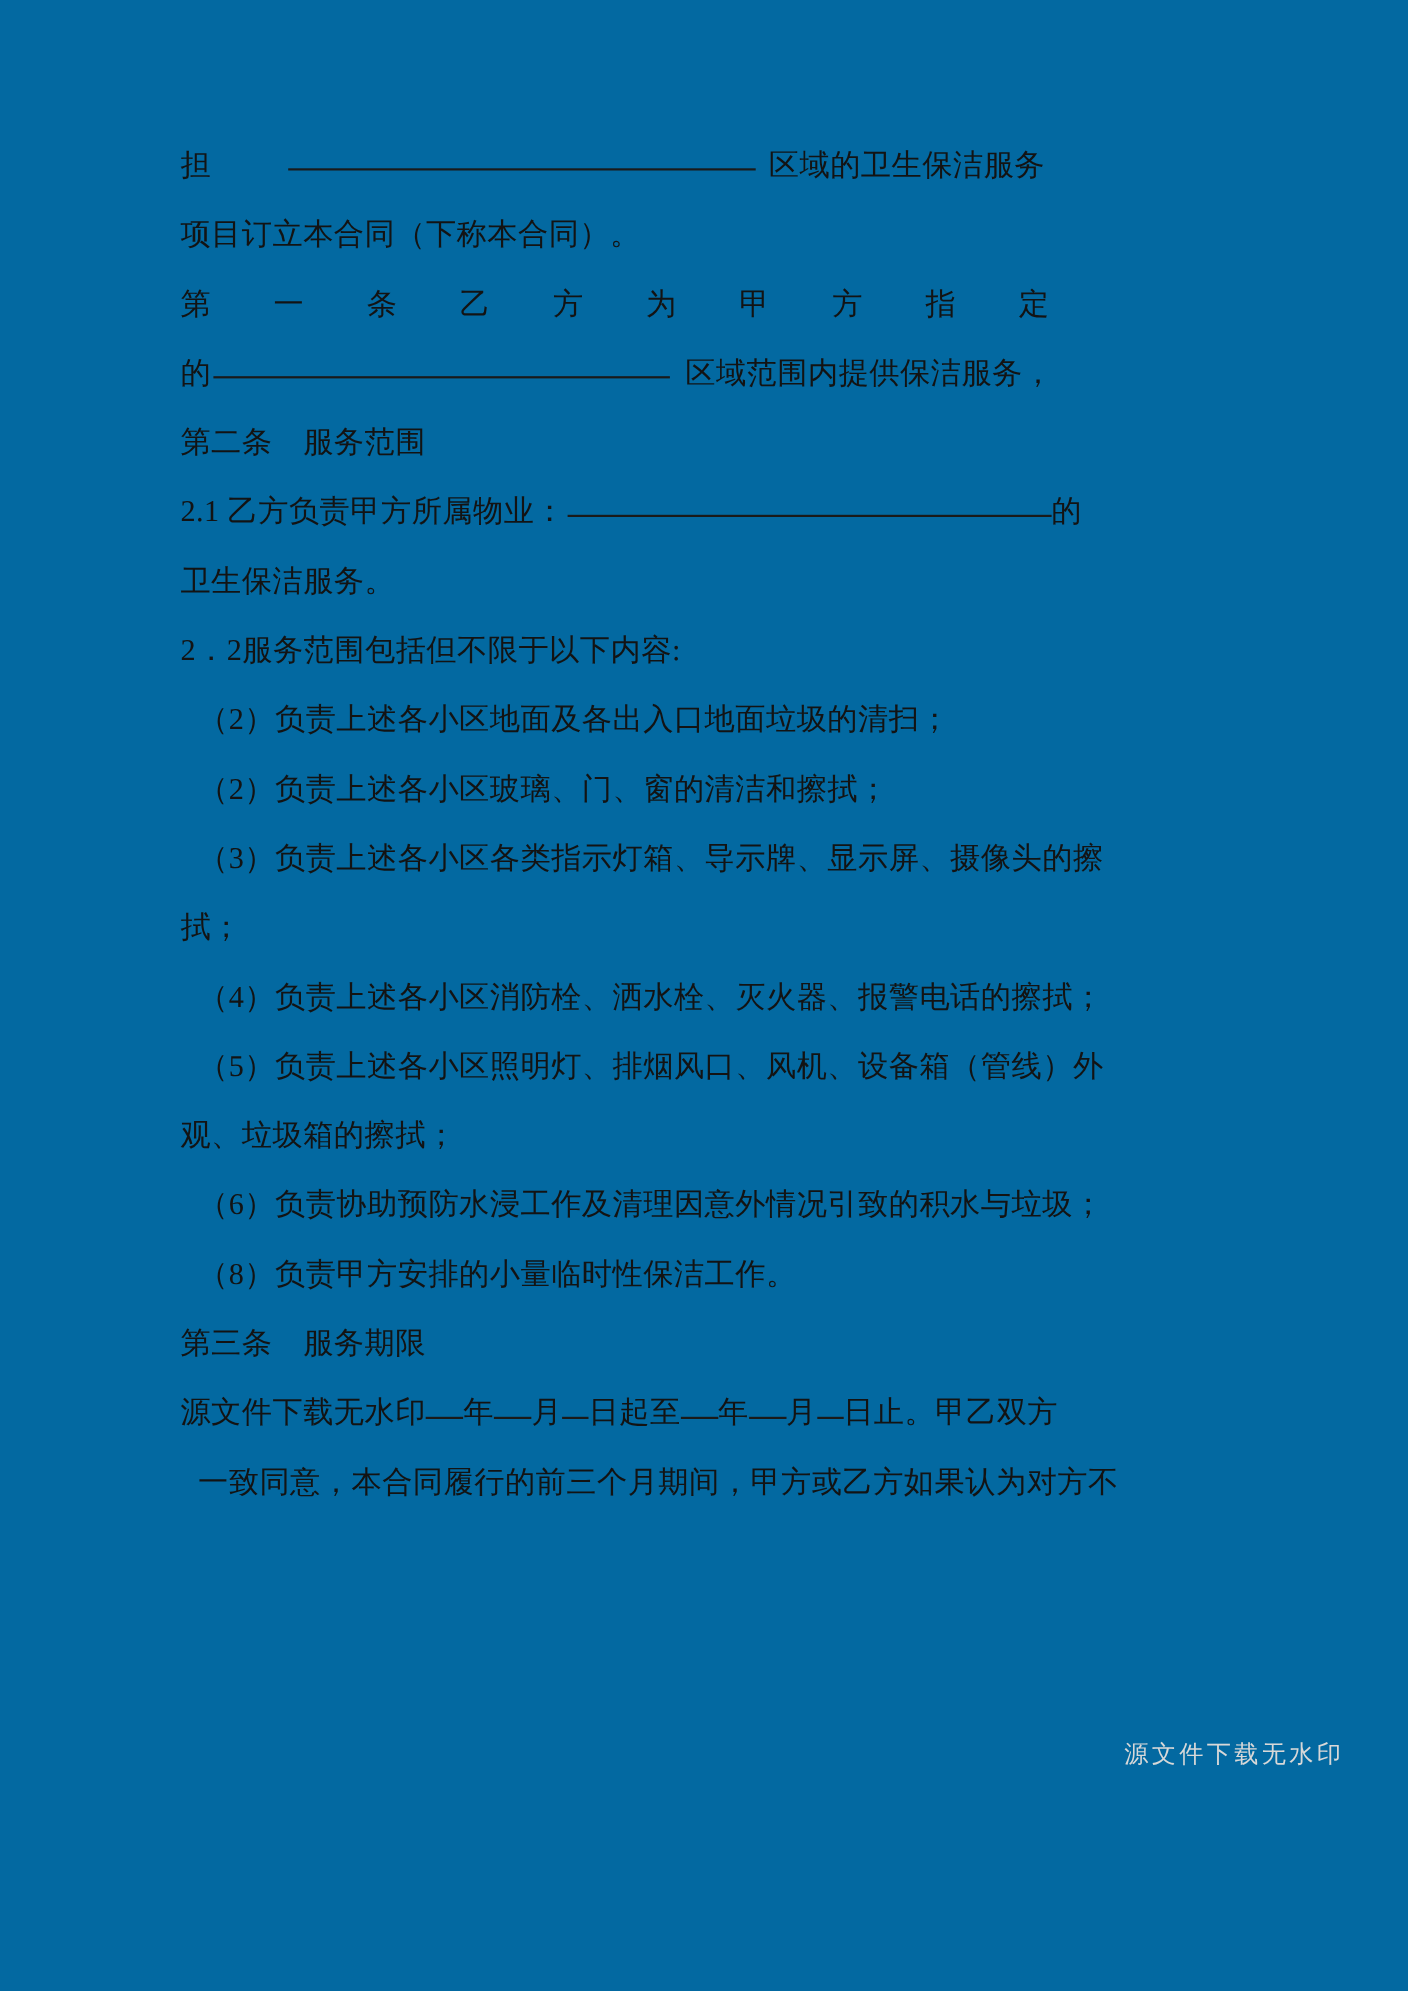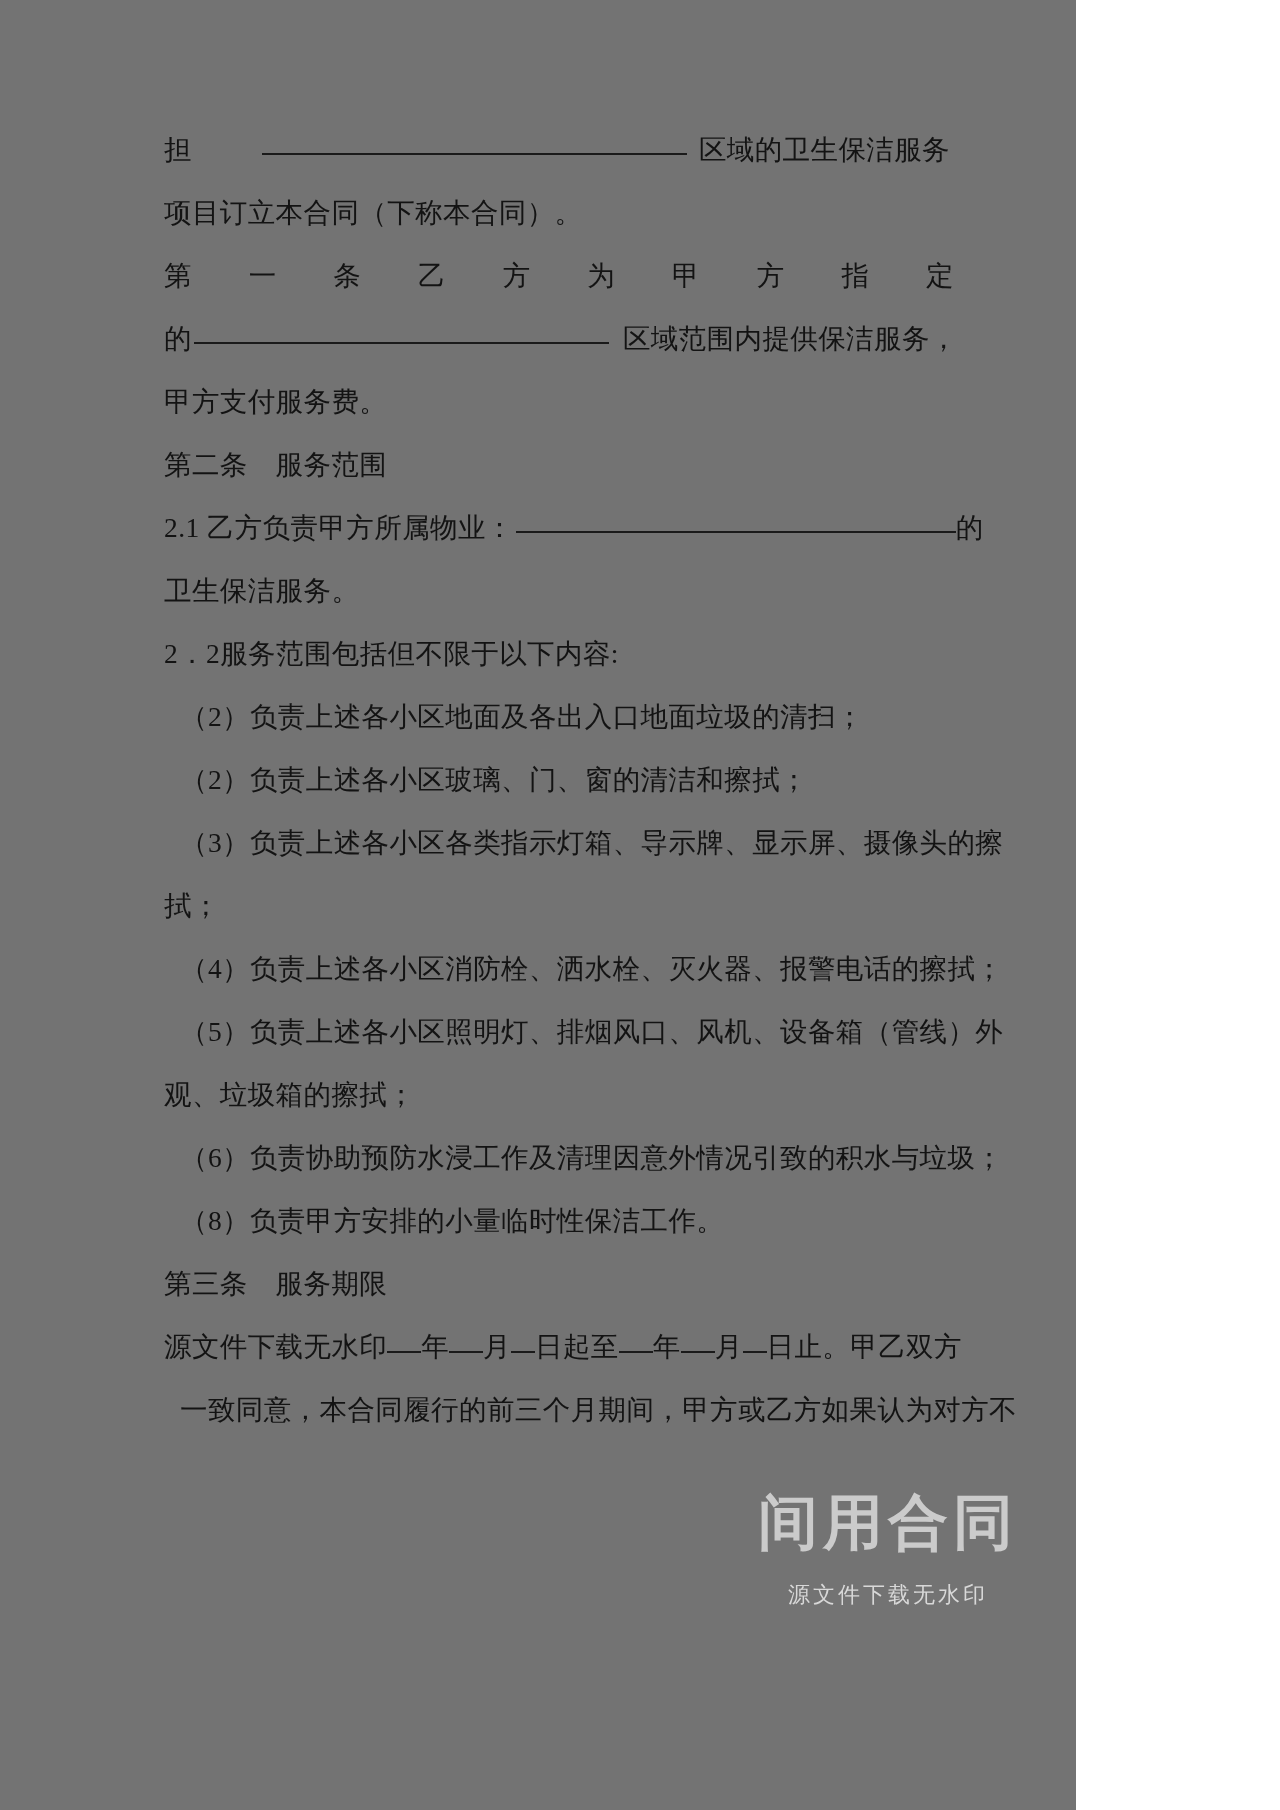--- a/index.html
+++ b/index.html
@@ -6,23 +6,23 @@
   html, body {
     margin: 0;
     padding: 0;
     background: #ffffff;
   }
   body {
     font-family: "Liberation Serif", "DejaVu Serif", serif;
   }
   .page {
     position: relative;
-    width: 1076px;
+    width: 1280px;
     height: 1810px;
-    background: #737373;
+    background: #0369a1;
     overflow: hidden;
   }
   .doc-body {
     position: absolute;
     left: 164px;
     top: 118px;
     width: 790px;
   }
   .para {
     font-size: 27.5px;
@@ -112,23 +112,20 @@
       <span>甲</span>
       <span>方</span>
       <span>指</span>
       <span>定</span>
     </div>
 
     <div class="para">
       <span>的</span><span class="blank-line bl-2"></span><span>区域范围内提供保洁服务，</span>
     </div>
 
-    <div class="para">
-      <span>甲方支付服务费。</span>
-    </div>
 
     <div class="para">
       <span>第二条　服务范围</span>
     </div>
 
     <div class="para">
       <span>2.1 乙方负责甲方所属物业：</span><span class="blank-line bl-3"></span><span>的</span>
     </div>
     <div class="para">
       <span>卫生保洁服务。</span>
@@ -174,17 +171,16 @@
       <span>源文件下载无水印</span><span class="short-ul ul-3"></span><span>年</span><span class="short-ul ul-3"></span><span>月</span><span class="short-ul ul-2"></span><span>日起至</span><span class="short-ul ul-3"></span><span>年</span><span class="short-ul ul-3"></span><span>月</span><span class="short-ul ul-2"></span><span>日止。甲乙双方</span>
     </div>
 
     <div class="para indent1">
       <span>一致同意，本合同履行的前三个月期间，甲方或乙方如果认为对方不</span>
     </div>
 
   </div>
 
   <div class="watermark">
-    <div class="wm-main">间用合同</div>
     <div class="wm-sub">源文件下载无水印</div>
   </div>
 
 </div>
 
 </body></html>

